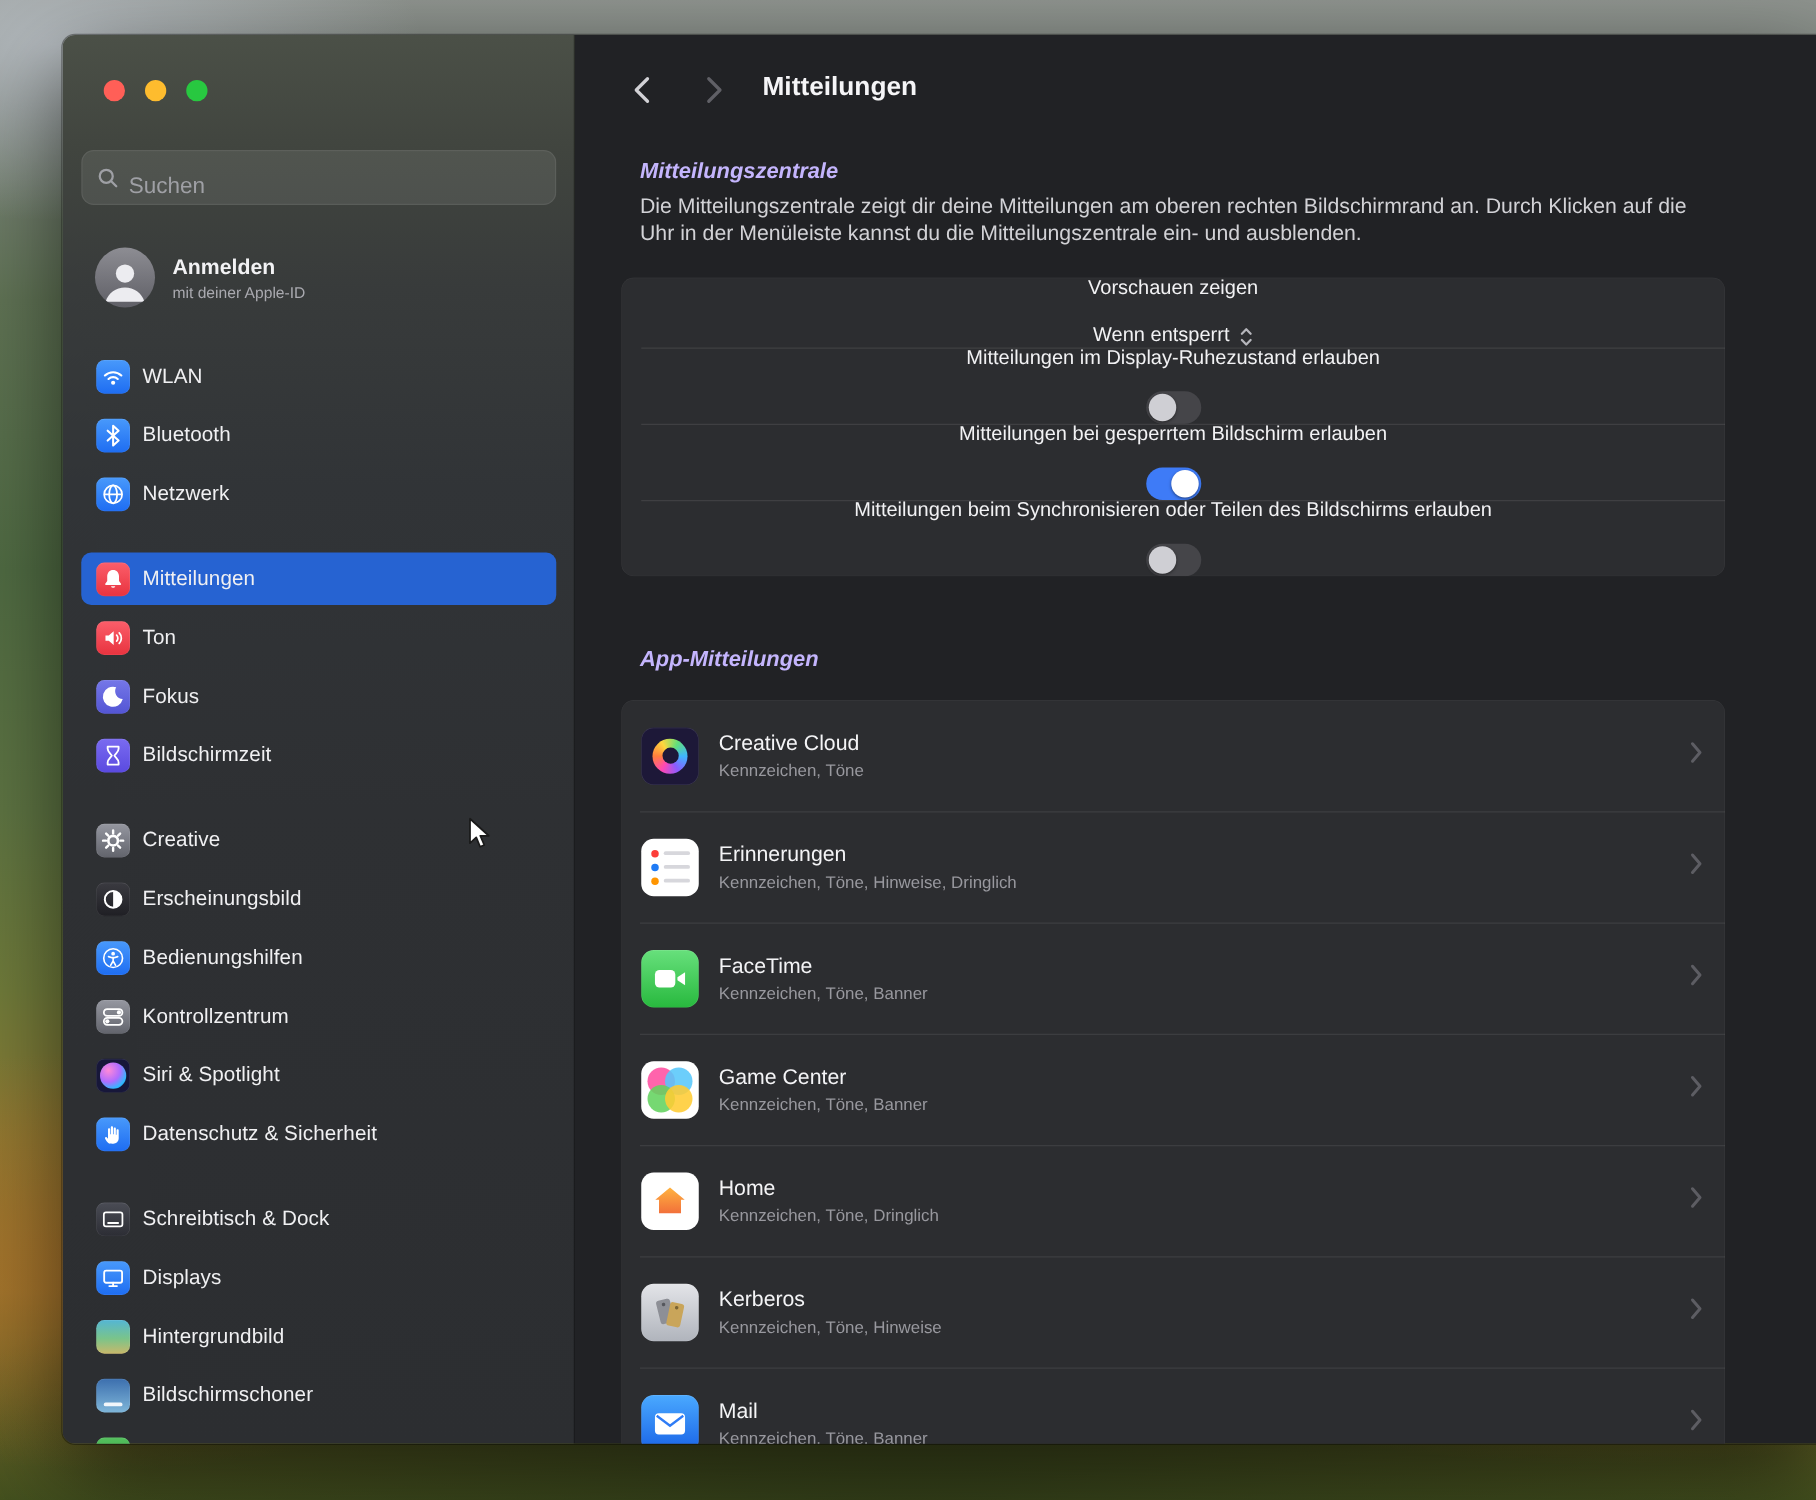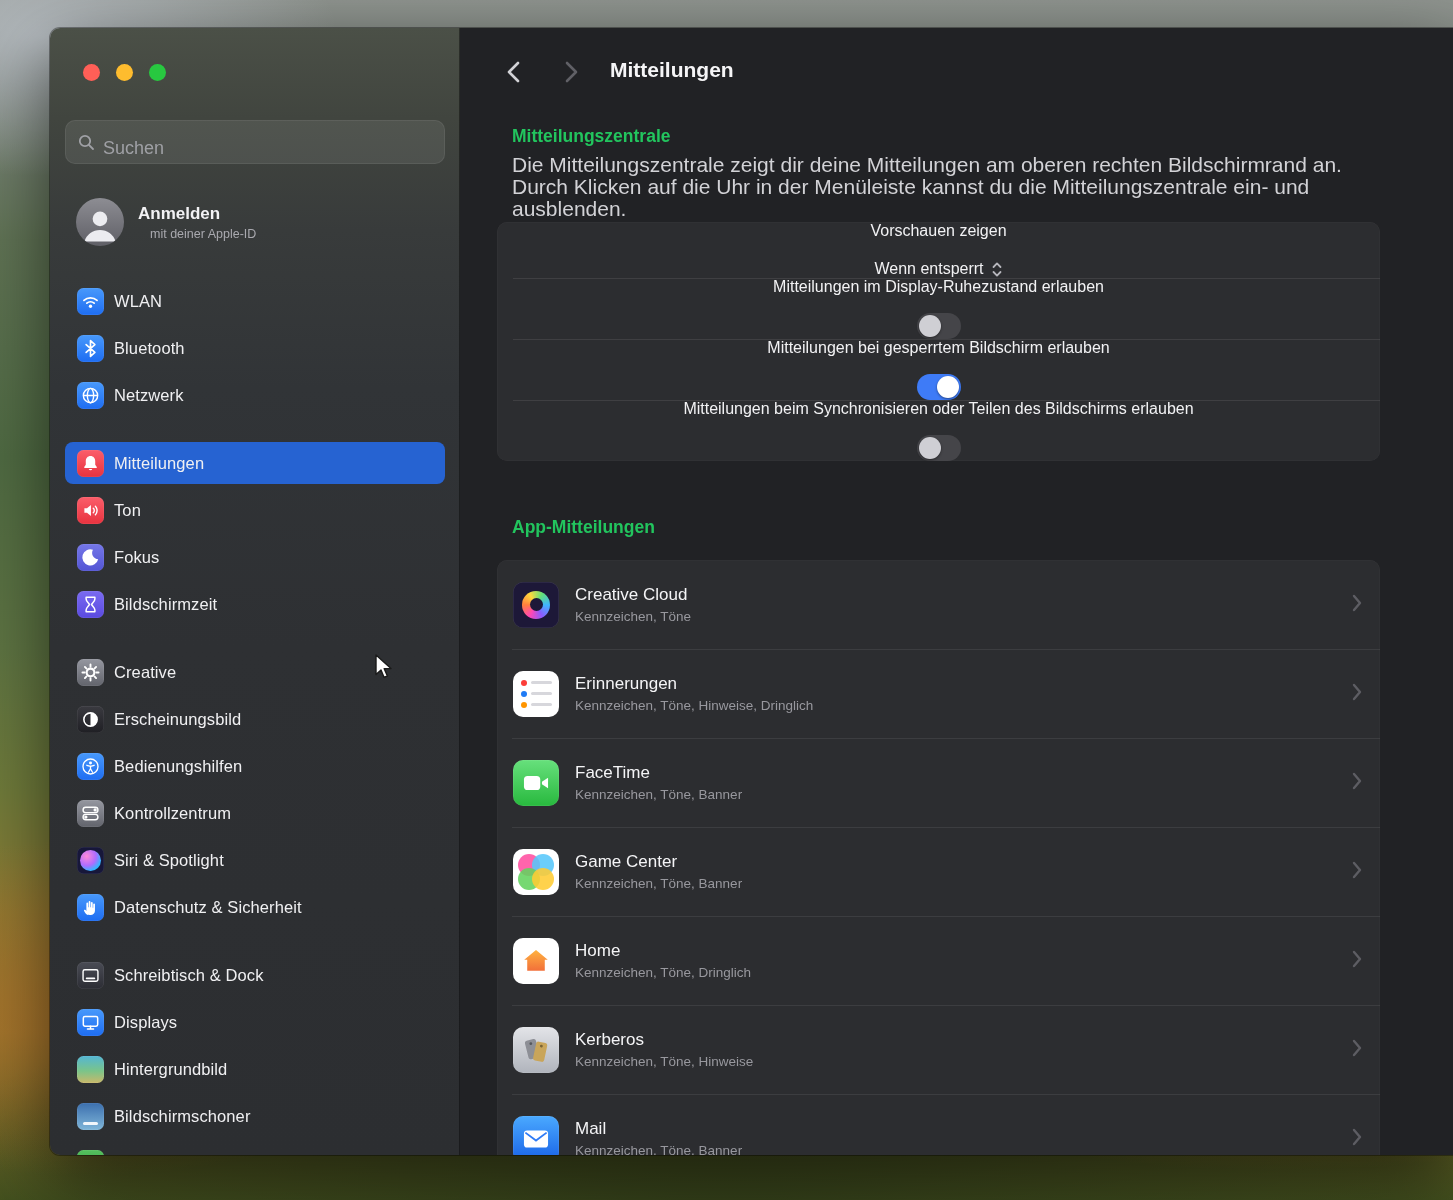--- a/index.html
+++ b/index.html
@@ -47,21 +47,21 @@
     font:18px "Liberation Sans","DejaVu Sans",sans-serif; color:#e8e8ea;margin-top:12px;
   }
   .search input::placeholder { color:#9fa0a5; }
 
   .profile { position:absolute; left:26px; top:170px; display:flex; align-items:center; gap:14px; }
   .avatar {
     width:48px; height:48px; border-radius:50%; overflow:hidden; flex:none;
     background:linear-gradient(180deg,#8d8d93,#5f5f66); display:flex; align-items:flex-end; justify-content:center;
   }
   .pname { font-size:17px; font-weight:700; color:#f2f2f4; }
-  .psub  { font-size:12.5px; color:#a9a9af; margin-top:3px;margin-left:12px; }
+  .psub  { font-size:12.5px; color:#a9a9af; margin-top:3px; }
 
   .nav { position:absolute; left:15px; top:252px; width:380px; }
   .row {
     height:42px; margin-bottom:5px; border-radius:8px;
     display:flex; align-items:center; gap:10px; padding:0 12px; cursor:default;
   }
   .row.selected { background:#2663d2; }
   .rlabel { font-size:16.5px; color:#f0f0f2; letter-spacing:.1px; }
   .ngap { height:21px; }
 
@@ -88,26 +88,26 @@
 
   
   .content { position:relative; flex:1; background:#212225; color:#f0f0f2; }
 
   .chead { position:absolute; left:0; top:0; right:0; height:88px; }
   .navchev { position:absolute; top:30px; width:22px; height:28px; display:flex; align-items:center; justify-content:center; }
   .navchev.back { left:42px; }
   .navchev.fwd  { left:100px; }
   .ctitle { position:absolute; left:150px; top:30px; font-size:21px; font-weight:700; color:#f5f5f7; }
 
-  .sect { position:absolute; left:52px; font-size:17.5px; font-weight:700; color:#22c55e; }
+  .sect { position:absolute; left:52px; font-size:17.5px; font-weight:700; color:#c4b5fd;font-style:italic; }
   .sect1 { top:98px; }
   .sect2 { top:489px; }
   .desc {
     position:absolute; left:52px; top:126px; width:852px;
-    font-size:21px; line-height:22px; color:#d2d2d6;
+    font-size:17px; line-height:22px; color:#d2d2d6;
   }
 
   .card {
     position:absolute; left:37px; width:883px;
     background:#2c2d30; border-radius:10px; overflow:hidden;
     box-shadow:inset 0 0 0 .5px rgba(255,255,255,.05);
   }
   .card1 { top:194px; }
   .card2 { top:532px; }
 

